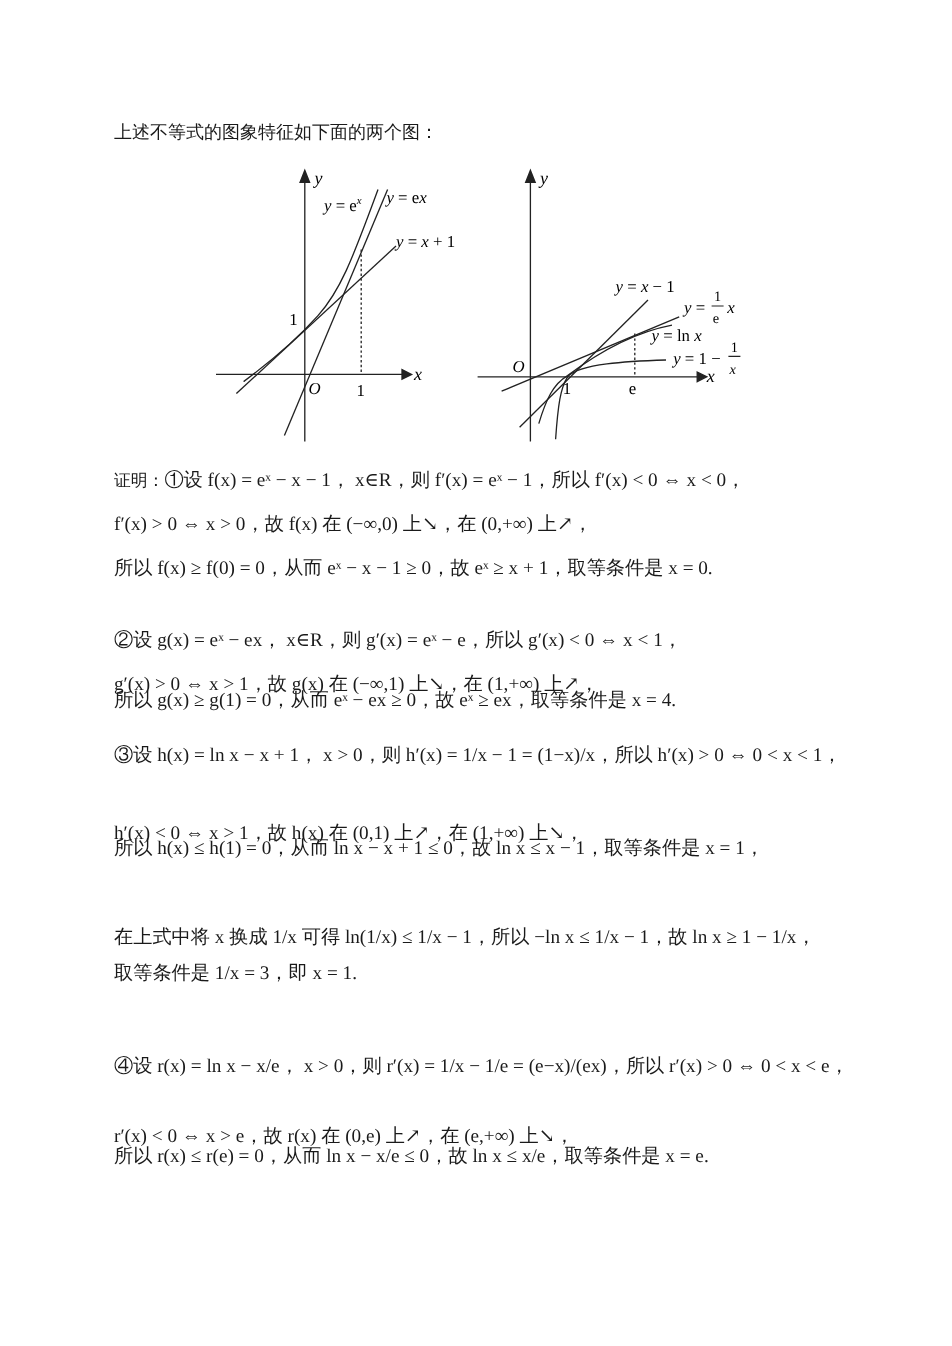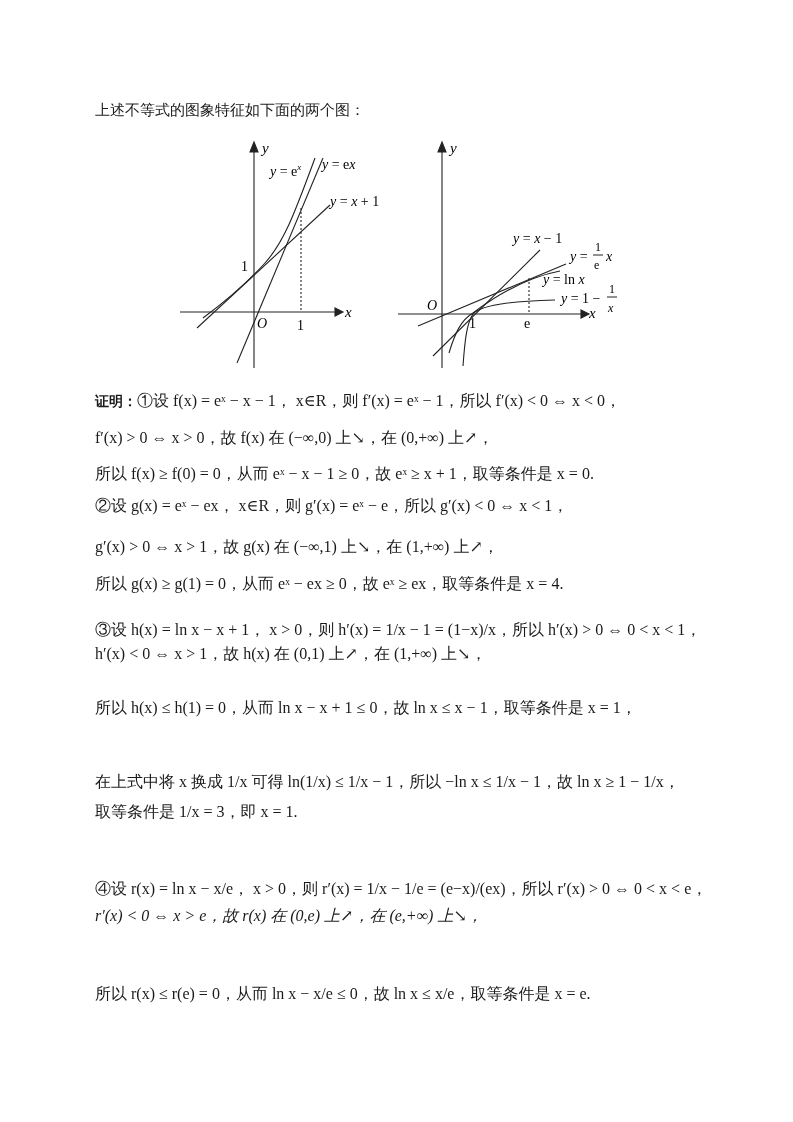--- a/index.html
+++ b/index.html
@@ -1,21 +1,21 @@
 <!DOCTYPE html>
 <html><head>
 <meta charset="utf-8">
 <style>
   html,body{margin:0;padding:0;background:#fff;}
   body{width:793px;height:1122px;position:relative;overflow:hidden;color:#1a1a1a;
        font-family:"DejaVu Serif","Liberation Serif",serif;}
   .line{position:absolute;left:95px;font-size:15px;white-space:nowrap;line-height:20px;}
   .cn{font-family:"DejaVu Sans","Liberation Sans",sans-serif;font-size:14px;}
   .m{font-family:"Liberation Serif","DejaVu Serif",serif;font-size:16px;}
-  .b{font-weight:bold;}
+  .b{font-weight:normal;}
   svg text{font-family:"Liberation Serif","DejaVu Serif",serif;}
 </style>
 </head>
 <body>
 
 <div class="line cn" style="top:100px;font-size:15px;">上述不等式的图象特征如下面的两个图：</div>
 
 <svg style="position:absolute;left:175px;top:138px;" width="220" height="235" viewBox="0 0 220 235">
   <g stroke="#222" fill="none" stroke-width="1.1">
     <line x1="5" y1="174" x2="160" y2="174"></line>
@@ -73,25 +73,25 @@
   <line x1="214" y1="159" x2="224" y2="159" stroke="#222" stroke-width="1"></line>
   <text x="215" y="174" font-size="12" font-style="italic">x</text>
 </svg>
 
 <div class="line m" style="top:391px;">
   <span class="cn b">证明：</span><span>①设 f(x) = eˣ − x − 1， x∈R，则 f′(x) = eˣ − 1，所以 f′(x) &lt; 0 ⇔ x &lt; 0，</span>
 </div>
 <div class="line m" style="top:428px;">f′(x) &gt; 0 ⇔ x &gt; 0，故 f(x) 在 (−∞,0) 上↘，在 (0,+∞) 上↗，</div>
 <div class="line m" style="top:464px;">所以 f(x) ≥ f(0) = 0，从而 eˣ − x − 1 ≥ 0，故 eˣ ≥ x + 1，取等条件是 x = 0.</div>
 
-<div class="line m" style="top:496px;">②设 g(x) = eˣ − ex， x∈R，则 g′(x) = eˣ − e，所以 g′(x) &lt; 0 ⇔ x &lt; 1，</div>
-<div class="line m" style="top:537px;">g′(x) &gt; 0 ⇔ x &gt; 1，故 g(x) 在 (−∞,1) 上↘，在 (1,+∞) 上↗，</div>
+<div class="line m" style="top:524px;">②设 g(x) = eˣ − ex， x∈R，则 g′(x) = eˣ − e，所以 g′(x) &lt; 0 ⇔ x &lt; 1，</div>
+<div class="line m" style="top:561px;">g′(x) &gt; 0 ⇔ x &gt; 1，故 g(x) 在 (−∞,1) 上↘，在 (1,+∞) 上↗，</div>
 <div class="line m" style="top:574px;">所以 g(x) ≥ g(1) = 0，从而 eˣ − ex ≥ 0，故 eˣ ≥ ex，取等条件是 x = 4.</div>
 
 <div class="line m" style="top:620px;">③设 h(x) = ln x − x + 1， x &gt; 0，则 h′(x) = 1/x − 1 = (1−x)/x，所以 h′(x) &gt; 0 ⇔ 0 &lt; x &lt; 1，</div>
-<div class="line m" style="top:644px;">h′(x) &lt; 0 ⇔ x &gt; 1，故 h(x) 在 (0,1) 上↗，在 (1,+∞) 上↘，</div>
+<div class="line m" style="top:685px;">h′(x) &lt; 0 ⇔ x &gt; 1，故 h(x) 在 (0,1) 上↗，在 (1,+∞) 上↘，</div>
 <div class="line m" style="top:698px;text-align:center;">所以 h(x) ≤ h(1) = 0，从而 ln x − x + 1 ≤ 0，故 ln x ≤ x − 1，取等条件是 x = 1，</div>
 <div class="line m" style="top:772px;">在上式中将 x 换成 1/x 可得 ln(1/x) ≤ 1/x − 1，所以 −ln x ≤ 1/x − 1，故 ln x ≥ 1 − 1/x，</div>
 <div class="line m" style="top:802px;">取等条件是 1/x = 3，即 x = 1.</div>
 
 <div class="line m" style="top:879px;">④设 r(x) = ln x − x/e， x &gt; 0，则 r′(x) = 1/x − 1/e = (e−x)/(ex)，所以 r′(x) &gt; 0 ⇔ 0 &lt; x &lt; e，</div>
-<div class="line m" style="top:906px;font-style:italic;">r′(x) &lt; 0 ⇔ x &gt; e，故 r(x) 在 (0,e) 上↗，在 (e,+∞) 上↘，</div>
-<div class="line m" style="top:984px;">所以 r(x) ≤ r(e) = 0，从而 ln x − x/e ≤ 0，故 ln x ≤ x/e，取等条件是 x = e.</div>
+<div class="line m" style="top:938px;">r′(x) &lt; 0 ⇔ x &gt; e，故 r(x) 在 (0,e) 上↗，在 (e,+∞) 上↘，</div>
+<div class="line m" style="top:954px;">所以 r(x) ≤ r(e) = 0，从而 ln x − x/e ≤ 0，故 ln x ≤ x/e，取等条件是 x = e.</div>
 
 </body></html>

